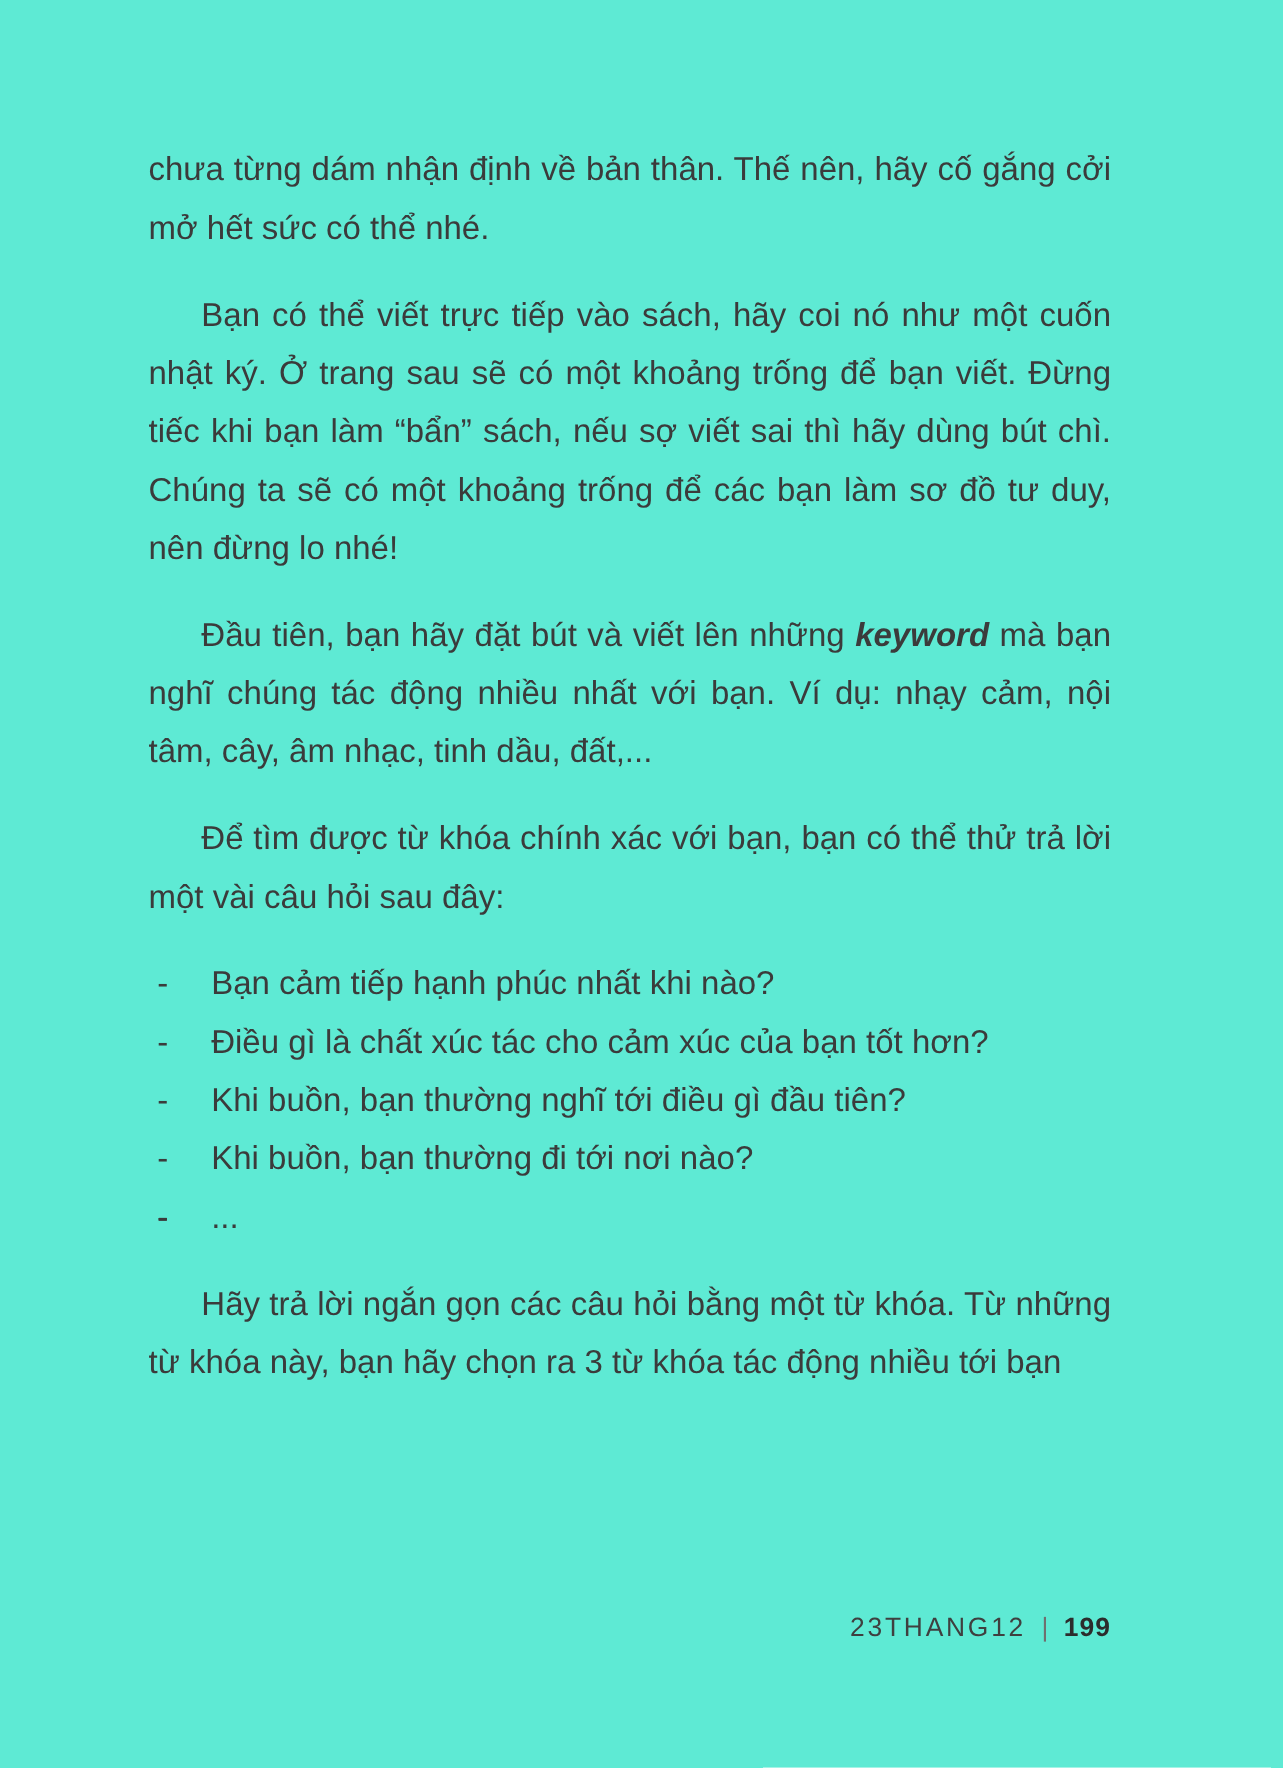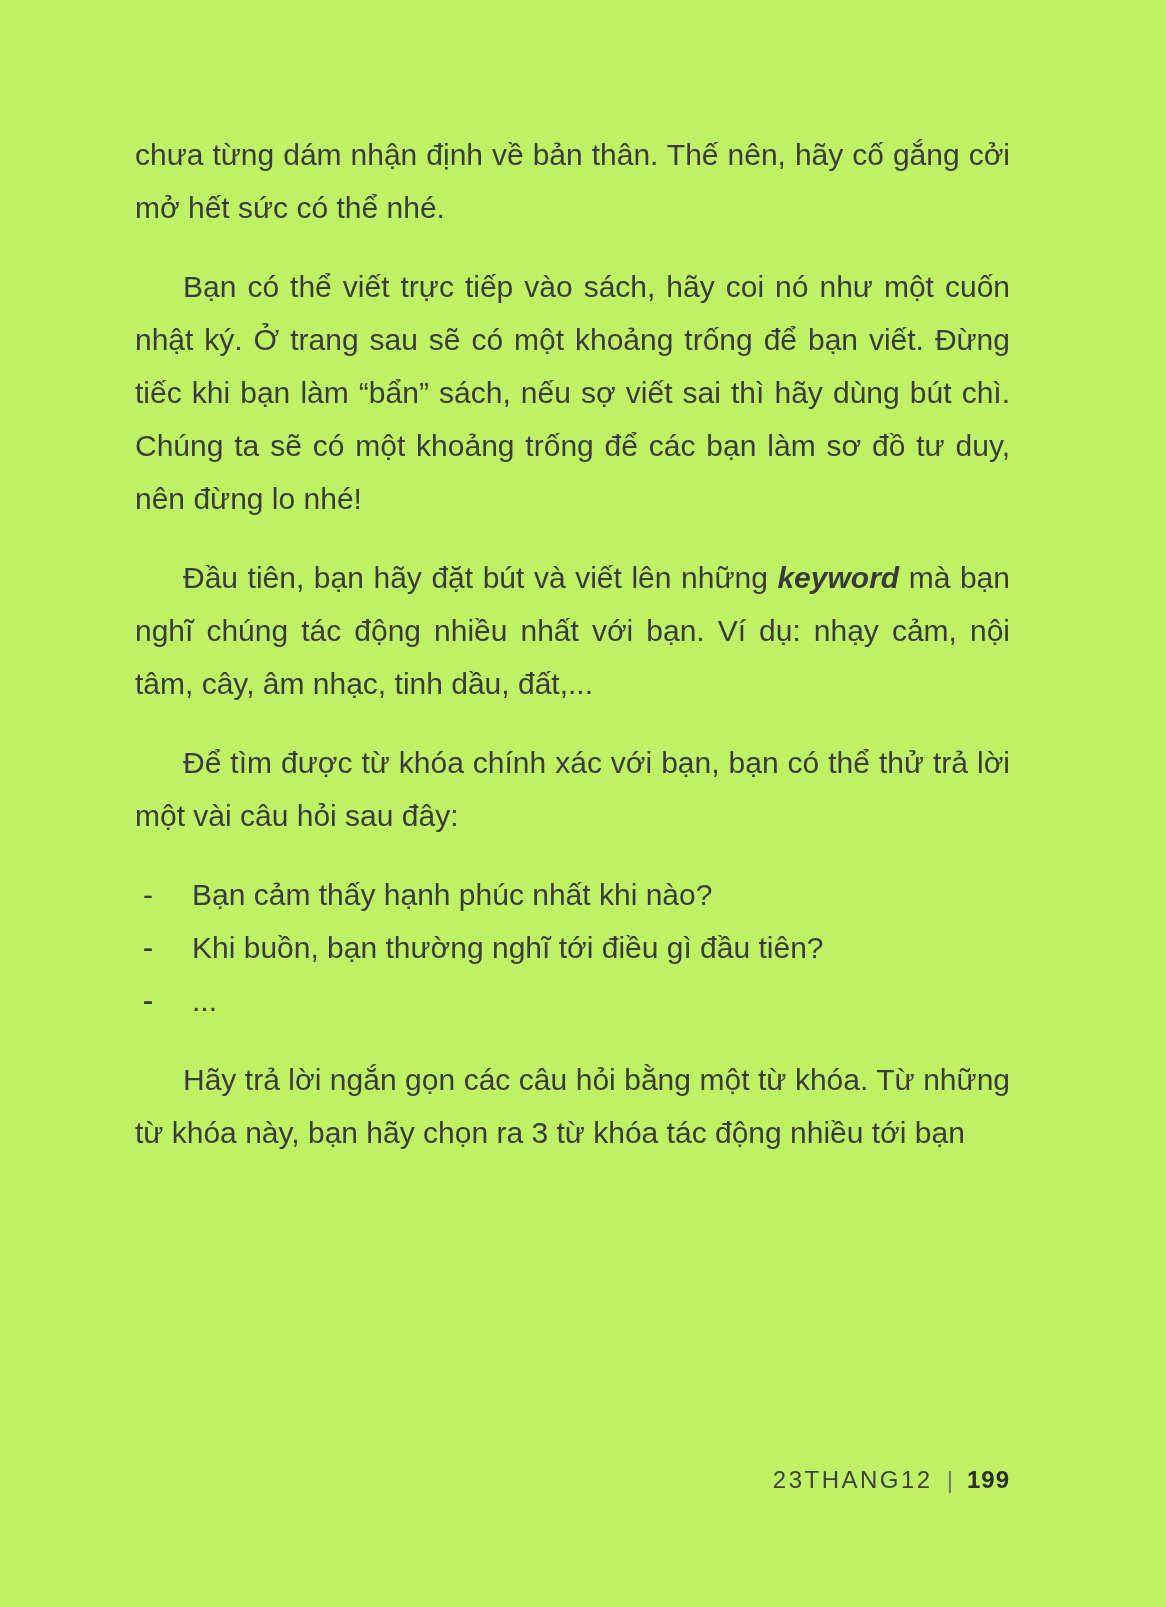--- a/index.html
+++ b/index.html
@@ -5,21 +5,21 @@
 <style>
   html, body {
     margin: 0;
     padding: 0;
     background: #ffffff;
   }
   .page {
     position: relative;
     width: 1166px;
     height: 1607px;
-    background: #bef264;
+    background: #5eead4;
     font-family: "Liberation Sans", "DejaVu Sans", sans-serif;
     color: #3b3b3b;
     overflow: hidden;
   }
   .content {
     position: absolute;
     left: 135px;
     top: 128px;
     width: 875px;
     font-size: 30px;
@@ -89,31 +89,33 @@
 
     <p class="para indent">Bạn có thể viết trực tiếp vào sách, hãy coi nó như một cuốn nhật ký. Ở trang sau sẽ có một khoảng trống để bạn viết. Đừng tiếc khi bạn làm “bẩn” sách, nếu sợ viết sai thì hãy dùng bút chì. Chúng ta sẽ có một khoảng trống để các bạn làm sơ đồ tư duy, nên đừng lo nhé!</p>
 
     <p class="para indent"><span>Đầu tiên, bạn hãy đặt bút và viết lên những </span><em class="kw">keyword</em><span> mà bạn nghĩ chúng tác động nhiều nhất với bạn. Ví dụ: nhạy cảm, nội tâm, cây, âm nhạc, tinh dầu, đất,...</span></p>
 
     <p class="para indent">Để tìm được từ khóa chính xác với bạn, bạn có thể thử trả lời một vài câu hỏi sau đây:</p>
 
     <ul class="qlist">
       <li>
         <span class="qmarker">-</span>
-        <span>Bạn cảm thấy hạnh phúc nhất khi nào?</span>
+        <span>Bạn cảm tiếp hạnh phúc nhất khi nào?</span>
       </li>
       <li>
         <span class="qmarker">-</span>
+        <span>Điều gì là chất xúc tác cho cảm xúc của bạn tốt hơn?</span>
       </li>
       <li>
         <span class="qmarker">-</span>
         <span>Khi buồn, bạn thường nghĩ tới điều gì đầu tiên?</span>
       </li>
       <li>
         <span class="qmarker">-</span>
+        <span>Khi buồn, bạn thường đi tới nơi nào?</span>
       </li>
       <li>
         <span class="qmarker">-</span>
       </li>
       <li>
         <span class="qmarker">-</span>
       </li>
       <li>
         <span class="qmarker">-</span>
         <span>...</span>

